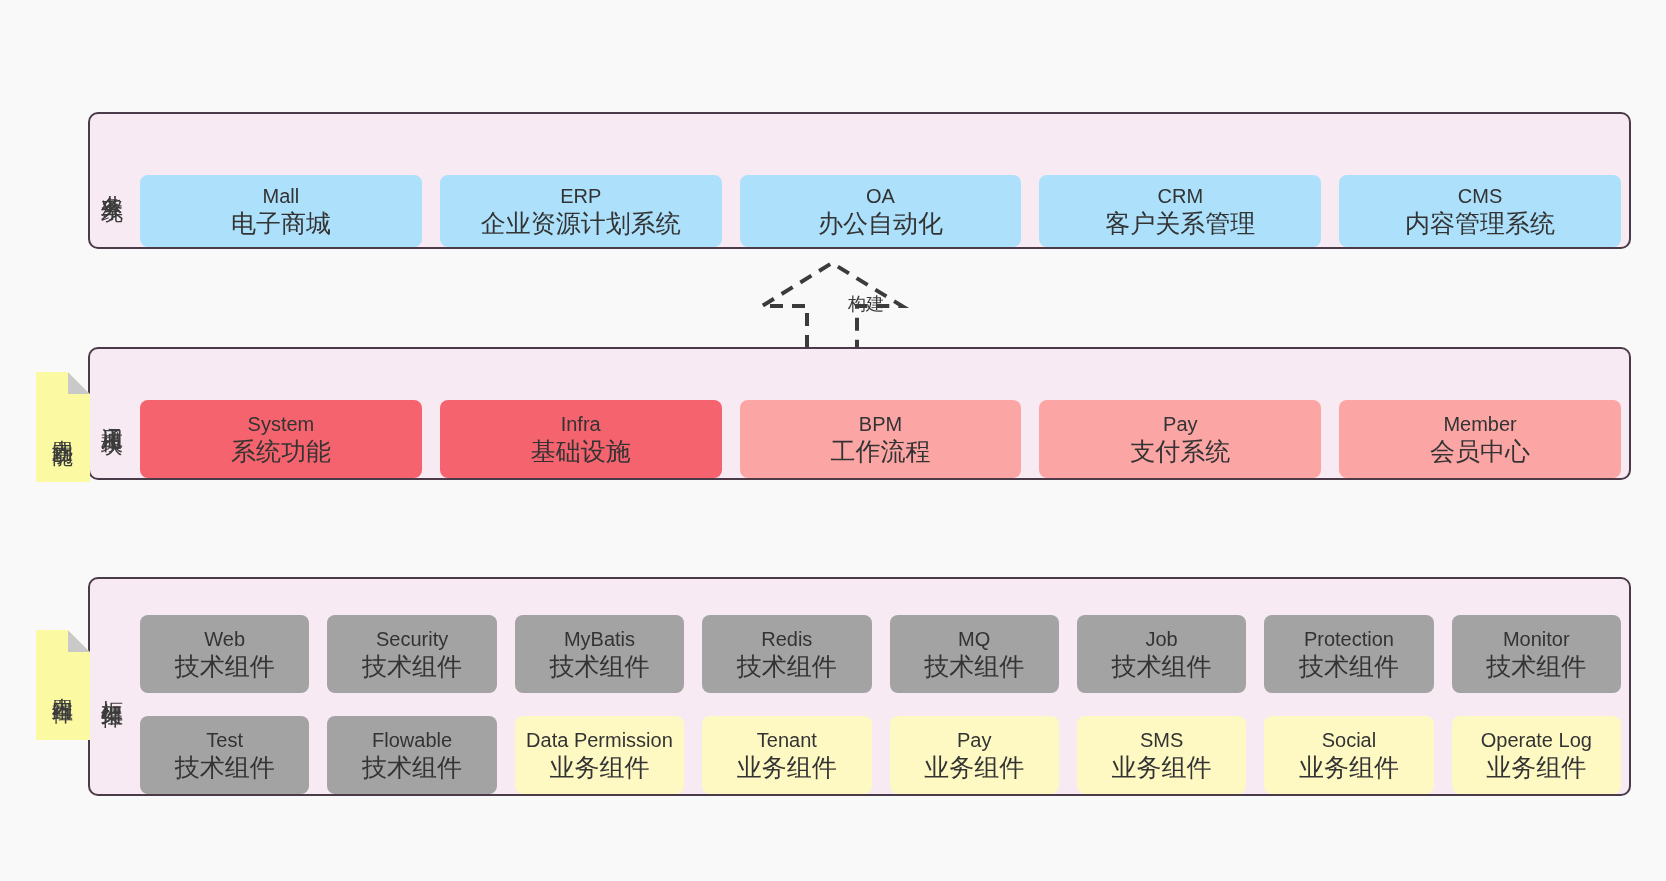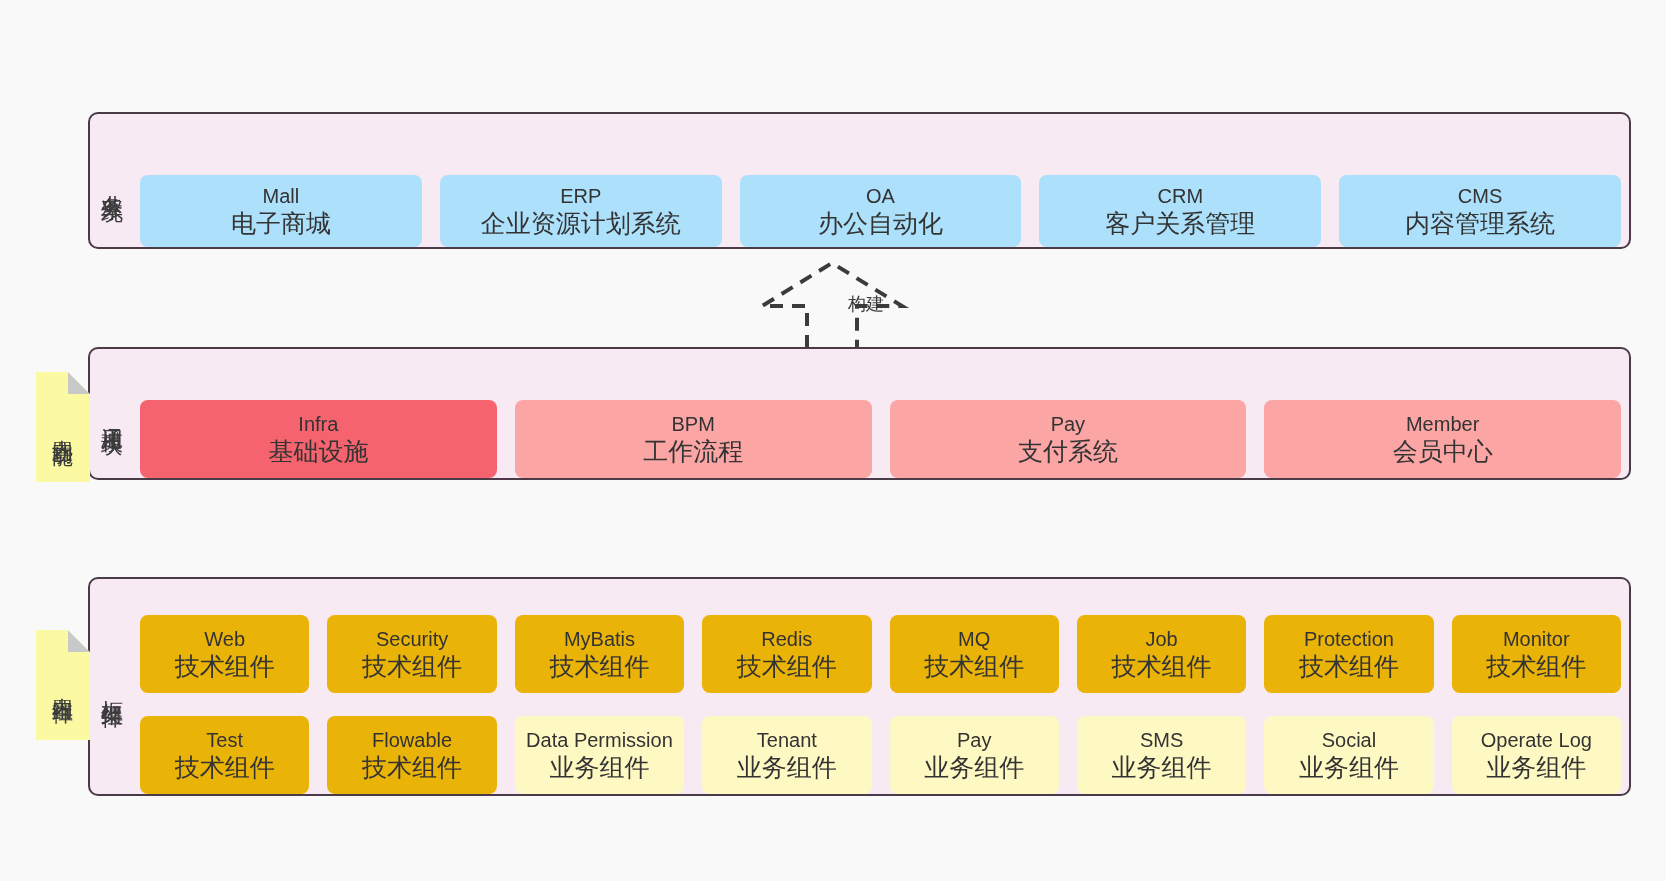--- a/index.html
+++ b/index.html
@@ -82,21 +82,21 @@
   }
   .card .cn {
     font-size: 25px;
     color: #333333;
   }
 
   
   .c-blue      { background: #ace0fb; }
   .c-red       { background: #f5646e; }
   .c-pink      { background: #fca5a5; }
-  .c-green     { background: #eab308; }
+  .c-green     { background: #a3a3a3; }
   .c-lightgreen{ background: #fef9c3; }
 
   
   #layer-business { left: 88px;  top: 112px; width: 1543px; height: 137px; }
   #layer-common   { left: 88px;  top: 347px; width: 1543px; height: 133px; }
   #layer-framework{ left: 88px;  top: 577px; width: 1543px; height: 219px; }
 
   #layer-business .row  { height: 72px; }
   #layer-common .row    { height: 78px; }
   #layer-framework .row { height: 78px; }
@@ -185,20 +185,24 @@
       <path d="M 55 90 L 55 48 L 10 48 L 80 5 L 150 48 L 105 48 L 105 90" fill="none" stroke="#3b3b3b" stroke-width="4" stroke-dasharray="13 9" stroke-linejoin="miter" stroke-linecap="butt"></path>
     </svg>
     <div class="arrow-label">构建</div>
   </div>
 
   <div class="layer" id="layer-common">
     <div class="layer-title">通用模块</div>
     <div class="layer-body">
       <div class="row">
         <div class="card c-red">
+          <div class="en">System</div>
+          <div class="cn">系统功能</div>
+        </div>
+        <div class="card c-red">
           <div class="en">Infra</div>
           <div class="cn">基础设施</div>
         </div>
         <div class="card c-pink">
           <div class="en">BPM</div>
           <div class="cn">工作流程</div>
         </div>
         <div class="card c-pink">
           <div class="en">Pay</div>
           <div class="cn">支付系统</div>

